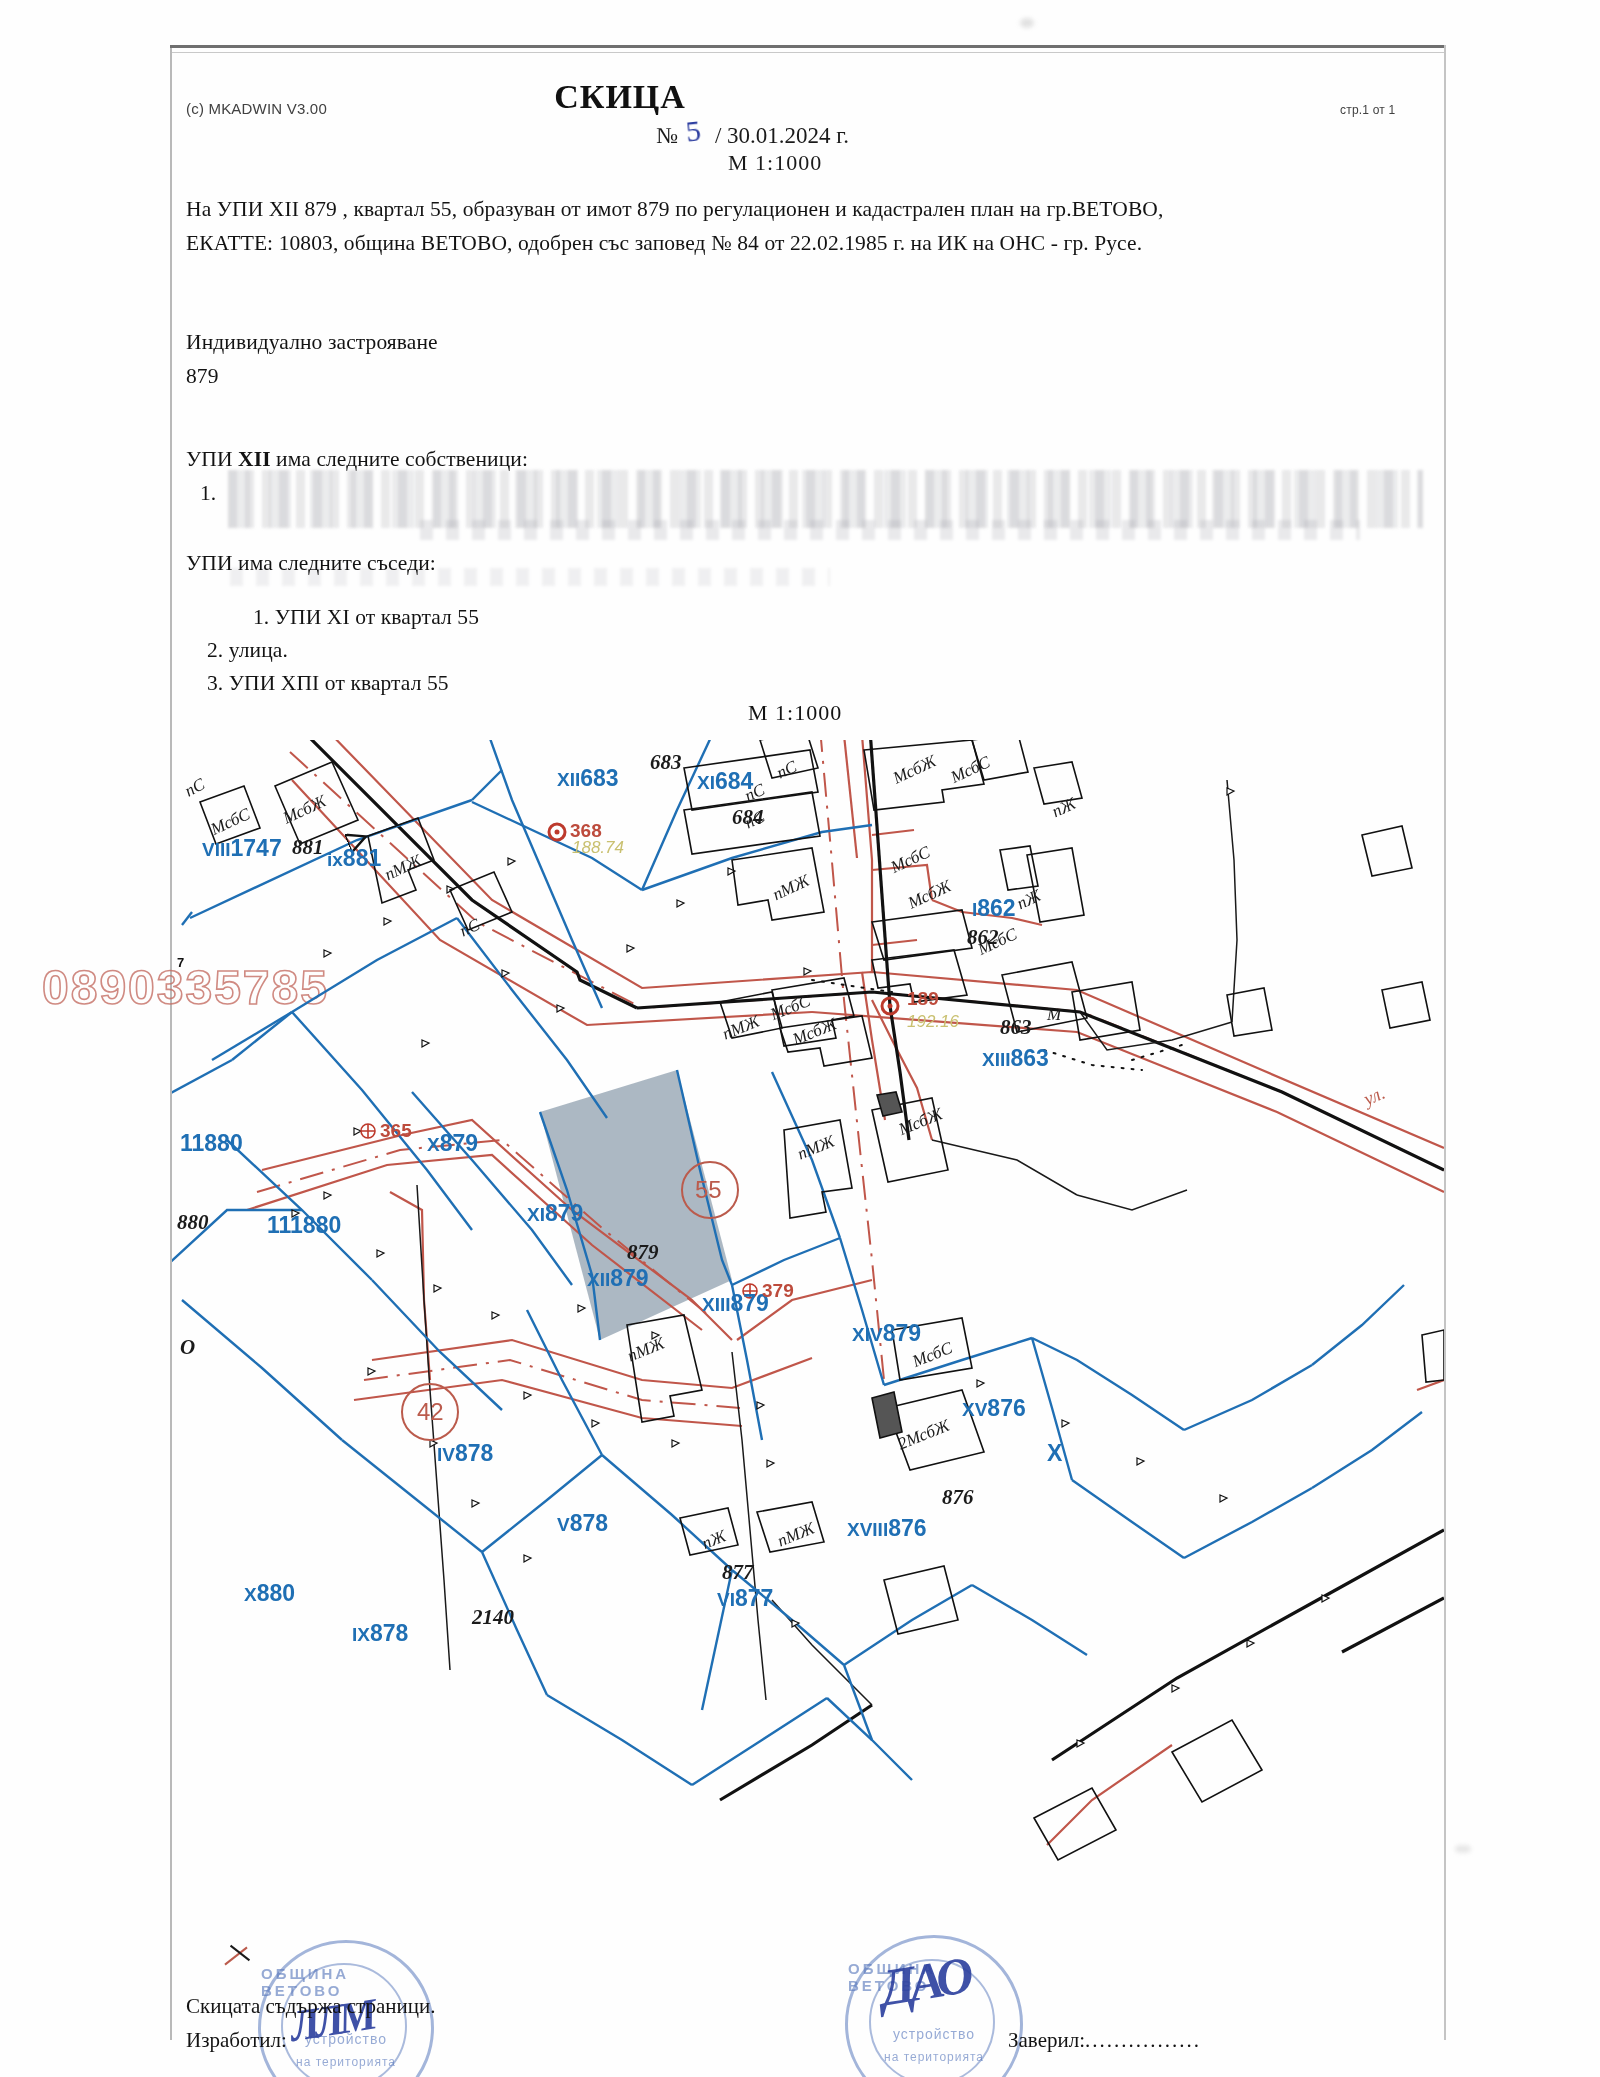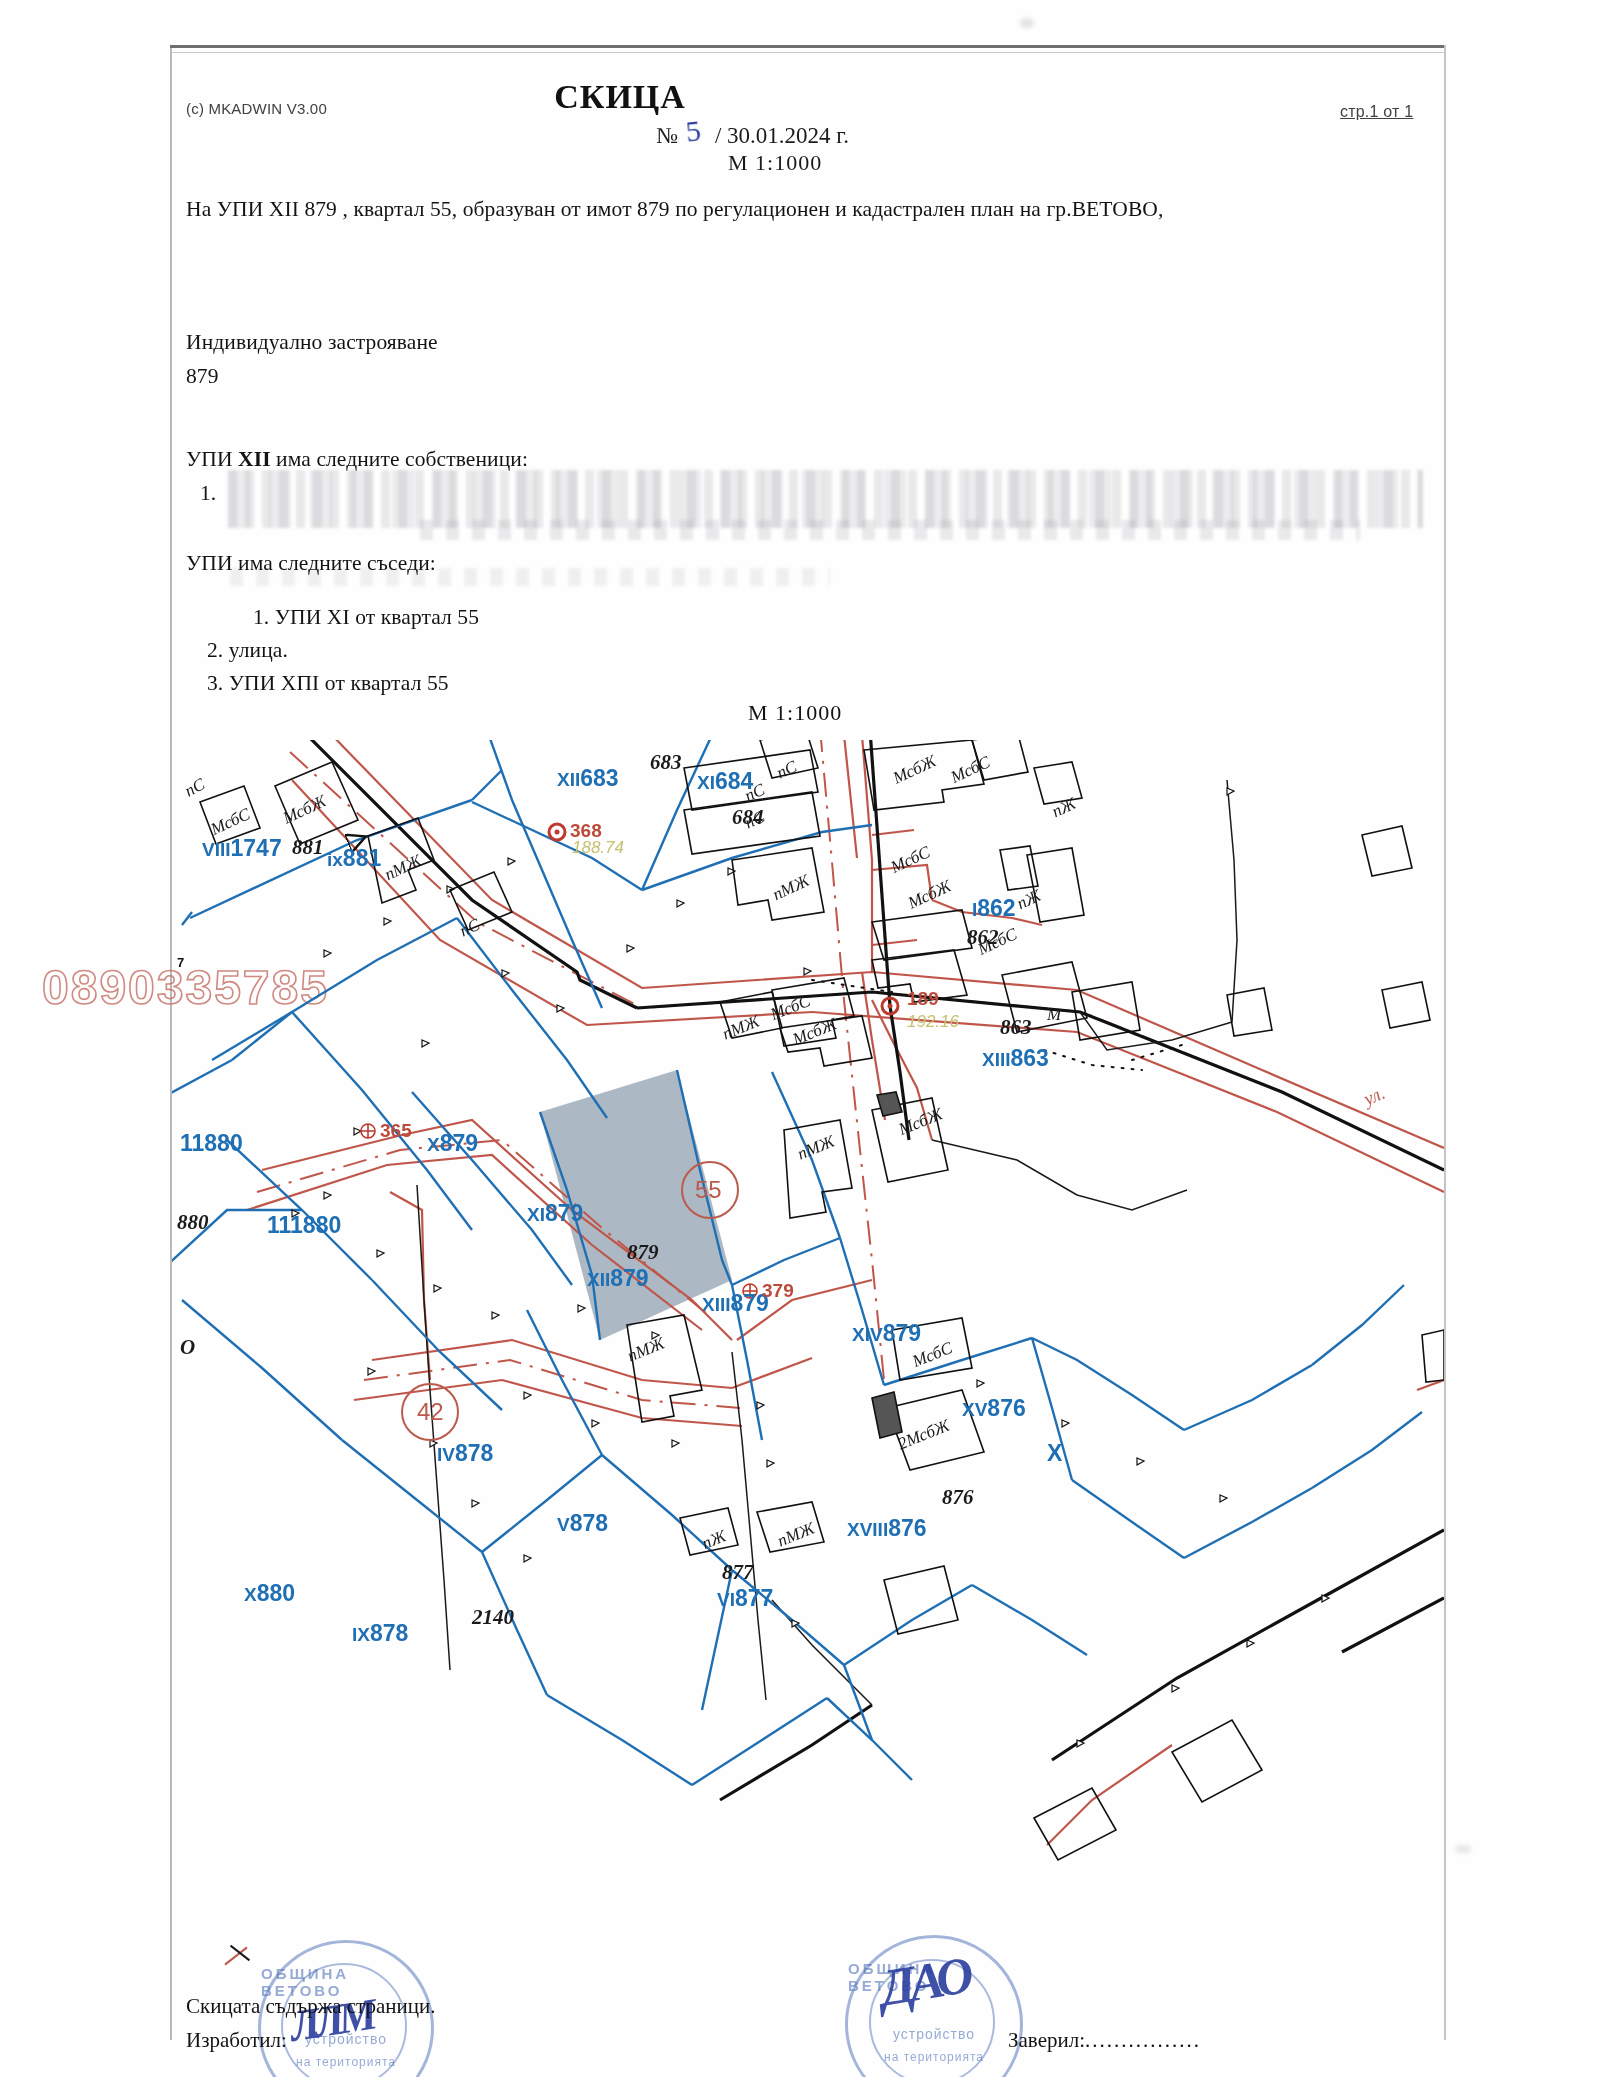--- a/index.html
+++ b/index.html
@@ -66,21 +66,21 @@
 
   
   .soft-label {
     position: absolute;
     font-family: "Liberation Sans", "DejaVu Sans", sans-serif;
     color: #414141;
     font-size: 15px;
     letter-spacing: 0.2px;
   }
   #mkadwin { left: 186px; top: 100px; }
-  #page-of { left: 1340px; top: 103px; font-size: 16px; text-decoration: underline; }
+  #page-of { left: 1340px; top: 103px; font-size: 12px; }
 
   #doc-title {
     position: absolute;
     left: 0; top: 78px;
     width: 1600px;
     text-align: center;
     font-size: 34px;
     font-weight: bold;
     letter-spacing: 1px;
     color: #111;
@@ -330,20 +330,21 @@
   <div id="doc-title">СКИЦА</div>
 
   <div class="num-row">
     <span>№</span><span class="num-handwritten">5</span><span>/</span>
     <span>30.01.2024 г.</span>
   </div>
 
   <div class="scale-row-top">М  1:1000</div>
 
   <div class="para" id="p1">На  УПИ  XII 879   , квартал 55, образуван от имот 879 по регулационен и кадастрален план на гр.ВЕТОВО,</div>
+  <div class="para" id="p2">ЕКАТТЕ:  10803, община ВЕТОВО, одобрен със заповед № 84 от 22.02.1985 г.  на ИК на ОНС - гр. Русе.</div>
   <div class="para" id="p4">Индивидуално застрояване</div>
   <div class="para" id="p5">879</div>
 
   <div class="para" id="owners-head"><span>УПИ </span><span class="bold-rom">XII</span><span> има следните собственици:</span></div>
 
   <div class="para" id="owners-item1">1.</div>
   <div class="redacted"></div>
   <div class="bleed" id="bleed1"></div>
   <div class="bleed" id="bleed2"></div>
 

